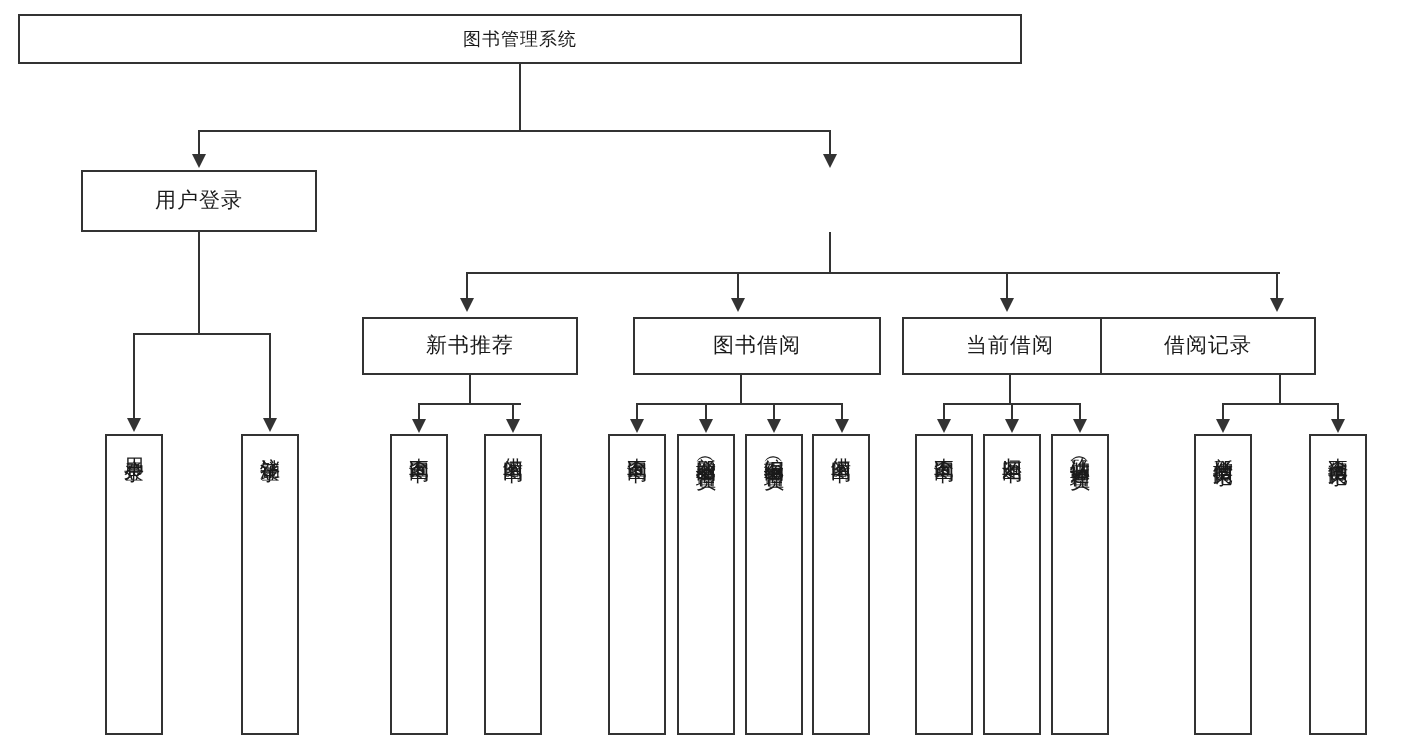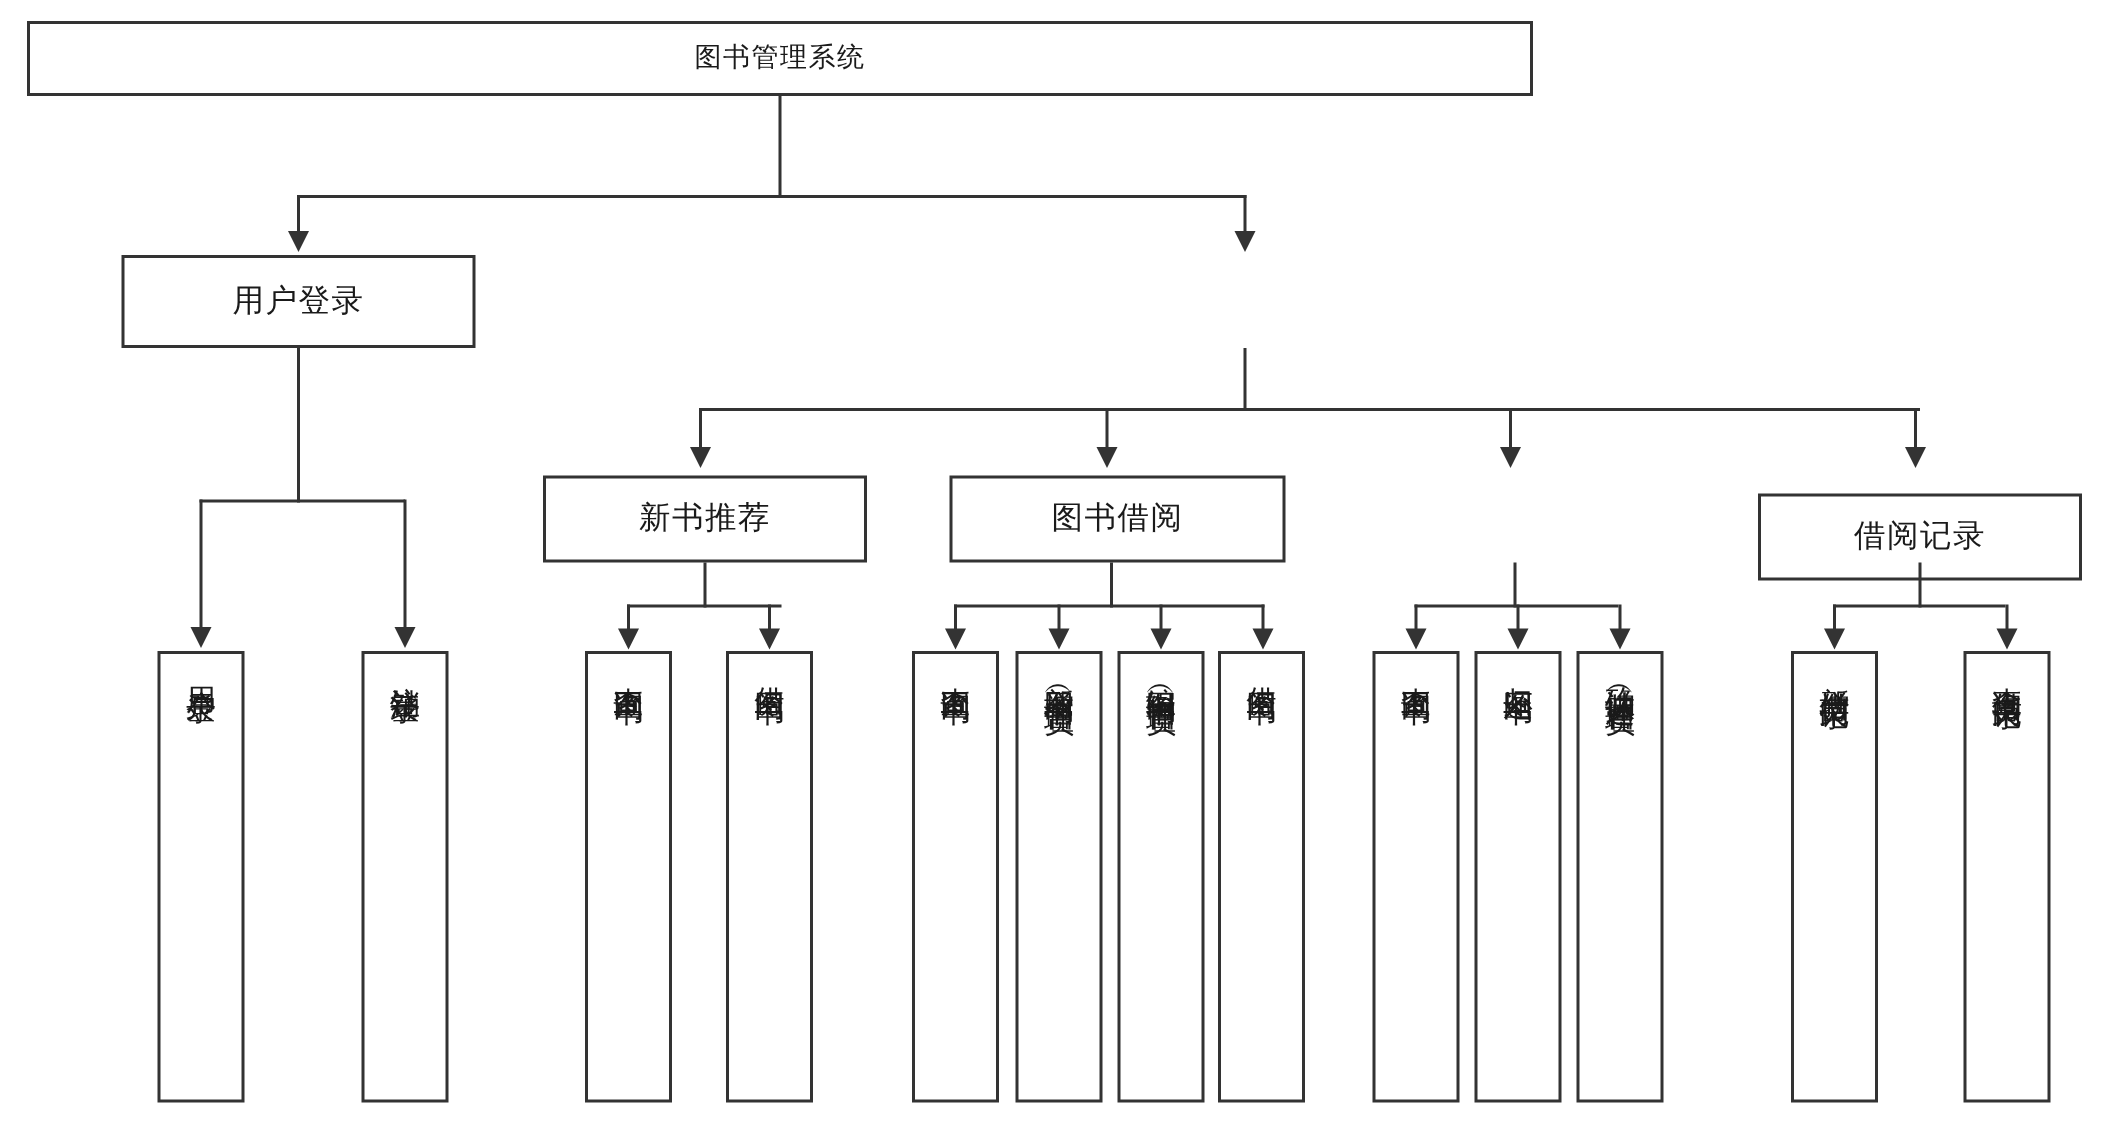--- a/index.html
+++ b/index.html
@@ -125,24 +125,27 @@
   <div class="vline" style="left:737px; top:272px; height:28px;"></div>
   <div class="arrow" style="left:731px; top:298px;"></div>
   <div class="vline" style="left:1006px; top:272px; height:28px;"></div>
   <div class="arrow" style="left:1000px; top:298px;"></div>
   <div class="vline" style="left:1276px; top:272px; height:28px;"></div>
   <div class="arrow" style="left:1270px; top:298px;"></div>
 
   <div class="node horiz" style="left:362px; top:317px; width:216px; height:58px;">
     <span>新书推荐</span>
   </div>
-  <div class="node horiz" style="left:633px; top:317px; width:224px; height:58px;">
+  <div class="node horiz" style="left:633px; top:317px; width:248px; height:58px;">
     <span>图书借阅</span>
   </div>
-  <div class="node horiz" style="left:1172px; top:317px; width:216px; height:58px;margin-top:12px;">
+  <div class="node horiz" style="left:902px; top:317px; width:216px; height:58px;">
+    <span>当前借阅</span>
+  </div>
+  <div class="node horiz" style="left:1100px; top:317px; width:216px; height:58px;">
     <span>借阅记录</span>
   </div>
 
   <div class="vline" style="left:469px; top:375px; height:30px;"></div>
   <div class="hline" style="left:418px; top:403px; width:103px;"></div>
   <div class="vline" style="left:418px; top:403px; height:18px;"></div>
   <div class="arrow" style="left:412px; top:419px;"></div>
   <div class="vline" style="left:512px; top:403px; height:18px;"></div>
   <div class="arrow" style="left:506px; top:419px;"></div>
 

